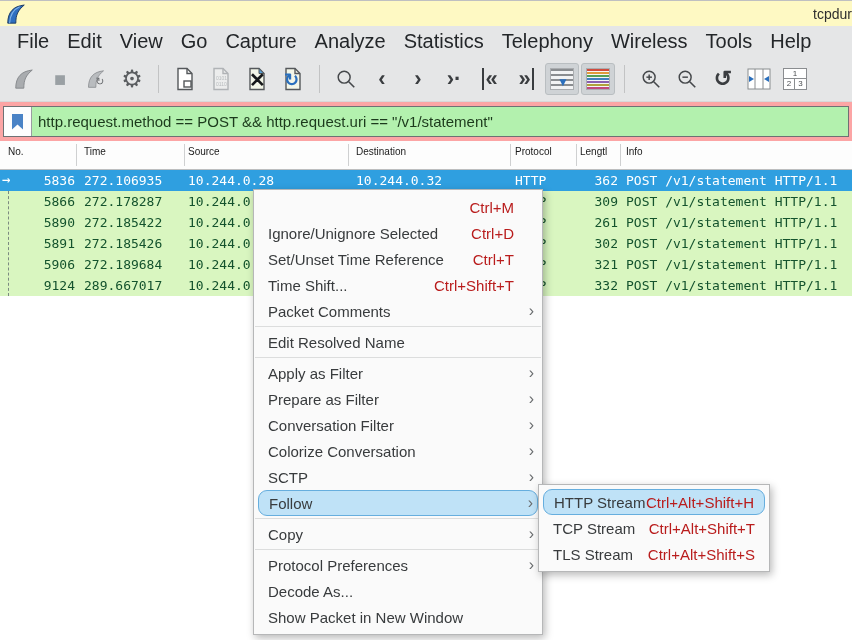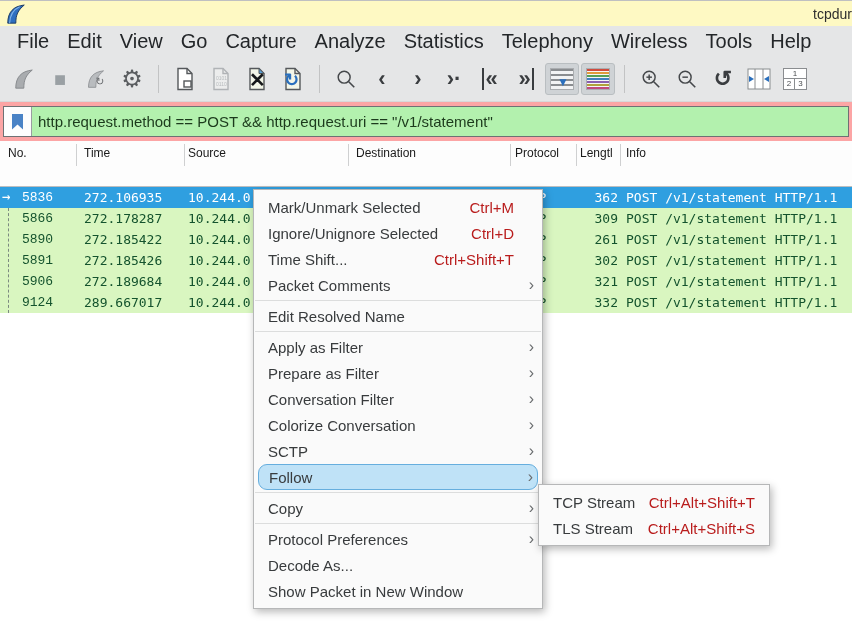--- a/index.html
+++ b/index.html
@@ -40,29 +40,29 @@
 
   
   #filter-strip{height:39px;background:#fca5a5;display:flex;align-items:flex-start;padding:4px 3px 0 3px;box-sizing:border-box;}
   #filterbar{display:flex;width:100%;height:31px;border:1px solid #6e7174;box-sizing:border-box;background:#ffffff;}
   #bookmark-btn{width:27px;display:flex;align-items:center;justify-content:center;background:#fdfdfd;border-right:1px solid #9a9da0;}
   .ribbon{width:11px;height:16px;background:#4a83c6;clip-path:polygon(0 0,100% 0,100% 100%,50% 68%,0 100%);}
   #filter-input{flex:1;border:0;outline:none;background:#b3f1ae;font-family:"Liberation Sans",sans-serif;font-size:15px;color:#1c3a1c;padding:0 6px;}
 
   
   #packet-table{position:relative;background:#ffffff;height:465px;}
-  #table-header{position:relative;height:46px;background:#fdfdfd;border-bottom:1px solid #bdbebf;box-sizing:border-box;font-size:12px;color:#1a1a1a;}
+  #table-header{position:relative;height:29px;background:#fdfdfd;border-bottom:1px solid #bdbebf;box-sizing:border-box;font-size:10px;color:#1a1a1a;}
   .hcell{position:absolute;top:5px;}
   .hsep{position:absolute;top:3px;height:22px;width:1px;background:#cfd0d1;}
 
   #rows{position:relative;}
   .prow{position:relative;height:21px;font-family:"DejaVu Sans Mono",monospace;font-size:13px;color:#14532d;background:#d9f6c0;}
   .prow.selected{background:#2f9fe0;color:#ffffff;}
   .cell{position:absolute;top:3px;white-space:pre;}
-  .c-no{left:0;width:75px;text-align:center;font-family:Liberation Mono, monospace;}
+  .c-no{left:0;width:75px;text-align:right;}
   .c-time{left:84px;}
   .c-src{left:188px;}
   .c-dst{left:356px;}
   .c-proto{left:515px;}
   .c-len{left:576px;width:42px;text-align:right;}
   .c-info{left:626px;}
   #related-arrow{position:absolute;left:2px;top:1px;color:#ffffff;font-size:14px;}
   #related-dashes{position:absolute;left:8px;top:21px;height:105px;width:0;border-left:1px dashed #7b8a80;}
 
   
@@ -301,29 +301,34 @@
         <span class="cell c-proto">HTTP</span>
         <span class="cell c-len">332</span>
         <span class="cell c-info">POST /v1/statement HTTP/1.1</span>
       </div>
       <div id="related-dashes"></div>
     </div>
   </div>
 
   <div id="context-menu" class="qmenu">
     <div class="mi">
-        <span class="lbl">Mark/Unmark Selected</span>
         <span class="sp"></span>
         <span class="sc">Ctrl+M</span>
         <span class="ar"></span>
       </div>
     <div class="mi">
         <span class="lbl">Ignore/Unignore Selected</span>
         <span class="sp"></span>
         <span class="sc">Ctrl+D</span>
+        <span class="ar"></span>
+      </div>
+    <div class="mi">
+        <span class="lbl">Set/Unset Time Reference</span>
+        <span class="sp"></span>
+        <span class="sc">Ctrl+T</span>
         <span class="ar"></span>
       </div>
     <div class="mi">
         <span class="lbl">Time Shift...</span>
         <span class="sp"></span>
         <span class="sc">Ctrl+Shift+T</span>
         <span class="ar"></span>
       </div>
     <div class="mi">
         <span class="lbl">Packet Comments</span>
@@ -385,20 +390,25 @@
         <span class="ar"></span>
       </div>
     <div class="mi">
         <span class="lbl">Show Packet in New Window</span>
         <span class="sp"></span>
         <span class="ar"></span>
       </div>
   </div>
 
   <div id="follow-submenu" class="qmenu">
+    <div class="mi hl">
+        <span class="lbl">HTTP Stream</span>
+        <span class="sp"></span>
+        <span class="sc">Ctrl+Alt+Shift+H</span>
+      </div>
     <div class="mi">
         <span class="lbl">TCP Stream</span>
         <span class="sp"></span>
         <span class="sc">Ctrl+Alt+Shift+T</span>
       </div>
     <div class="mi">
         <span class="lbl">TLS Stream</span>
         <span class="sp"></span>
         <span class="sc">Ctrl+Alt+Shift+S</span>
       </div>

